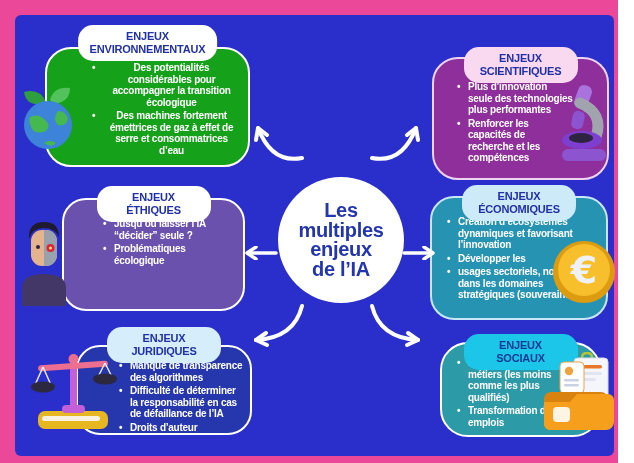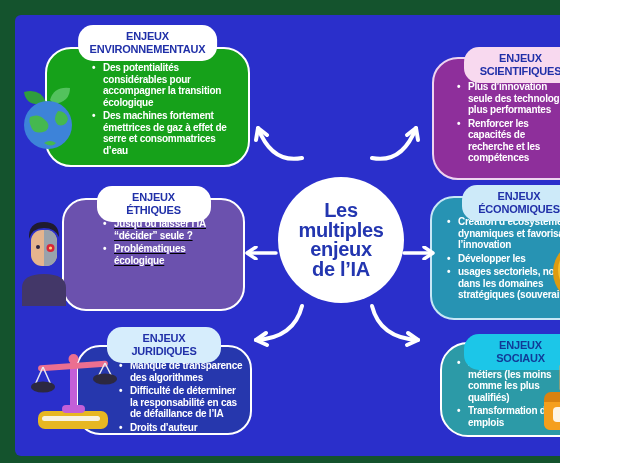--- a/index.html
+++ b/index.html
@@ -1,38 +1,38 @@
 <!DOCTYPE html>
 <html><head>
 <meta charset="utf-8">
 <style>
   html,body{margin:0;padding:0;}
   body{font-family:"Liberation Sans",sans-serif;}
-  .canvas{position:relative;width:560px;height:463px;background:#14532d;overflow:hidden;}
+  .canvas{position:relative;width:618px;height:463px;background:#ec4899;overflow:hidden;}
   .board{position:absolute;left:15px;top:15px;width:599px;height:441px;background:#2a2fcb;border-radius:6px;}
 
   .card{position:absolute;box-sizing:border-box;border:2px solid #ffffff;}
   .card .pill{position:absolute;left:50%;transform:translateX(-50%);white-space:pre-line;
     text-align:center;font-weight:bold;font-size:11px;line-height:13px;letter-spacing:-0.2px;
     color:#2030a8;background:#ffffff;border-radius:15px;padding:5px 12px;z-index:4;min-width:90px;}
   .bullets{margin:0;padding:0;list-style:none;color:#ffffff;font-weight:bold;font-size:10px;
     line-height:11.5px;letter-spacing:-0.25px;}
   .bullets li{position:relative;padding-left:12px;margin-bottom:2px;}
   .bullets li::before{content:"\2022";position:absolute;left:1px;top:0;}
   .icon{position:absolute;z-index:5;}
 
   .card--env{left:45px;top:47px;width:205px;height:120px;background:#16a11a;border-radius:26px;}
   .card--env .pill{top:-24px;}
-  .card--env .bullets{padding:13px 8px 12px 44px;}
+  .card--env .bullets{padding:13px 8px 12px 44px;text-align:center;}
 
   .card--sci{left:432px;top:57px;width:177px;height:123px;background:#8e2f9b;border-radius:26px;border-color:#eed4f0;padding-left:8px;}
   .card--sci .pill{top:-12px;background:#f8d9ef;}
   .card--sci .bullets{padding:22px 34px 6px 14px;}
 
-  .card--eth{left:62px;top:198px;width:183px;height:113px;background:#6b51ae;border-radius:24px;text-decoration:underline;}
+  .card--eth{left:62px;top:198px;width:183px;height:113px;background:#6b51ae;border-radius:24px;}
   .card--eth .pill{top:-14px;}
   .card--eth .bullets{padding:18px 24px 6px 38px;}
 
   .card--eco{left:430px;top:196px;width:178px;height:124px;background:#2793b3;border-radius:24px;border-color:#c7e7f6;}
   .card--eco .pill{top:-13px;background:#cdeaf9;}
   .card--eco .bullets{padding:18px 10px 6px 14px;}
 
   .card--jur{left:76px;top:345px;width:176px;height:90px;background:#2637ad;border-radius:24px;}
   .card--jur .pill{top:-20px;background:#d6edfc;}
   .card--jur .bullets{padding:13px 6px 6px 40px;}

